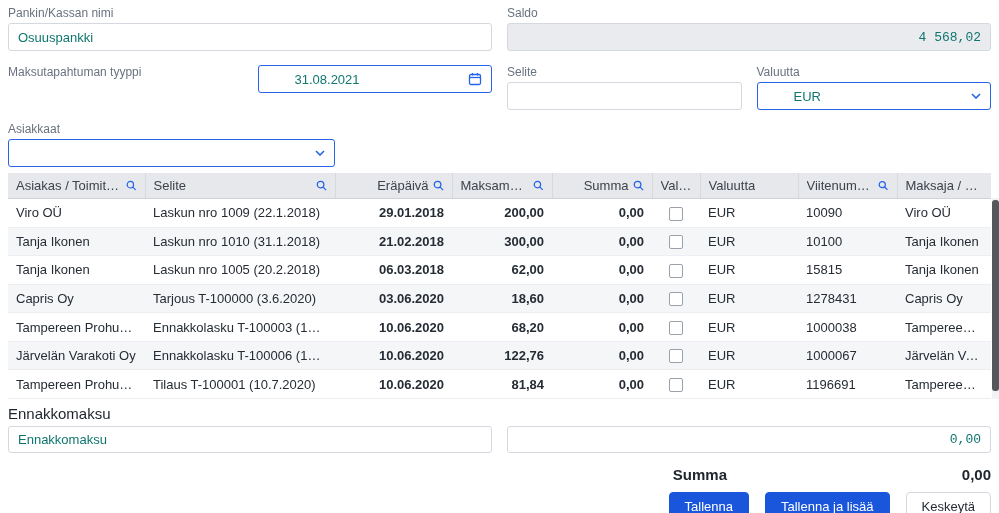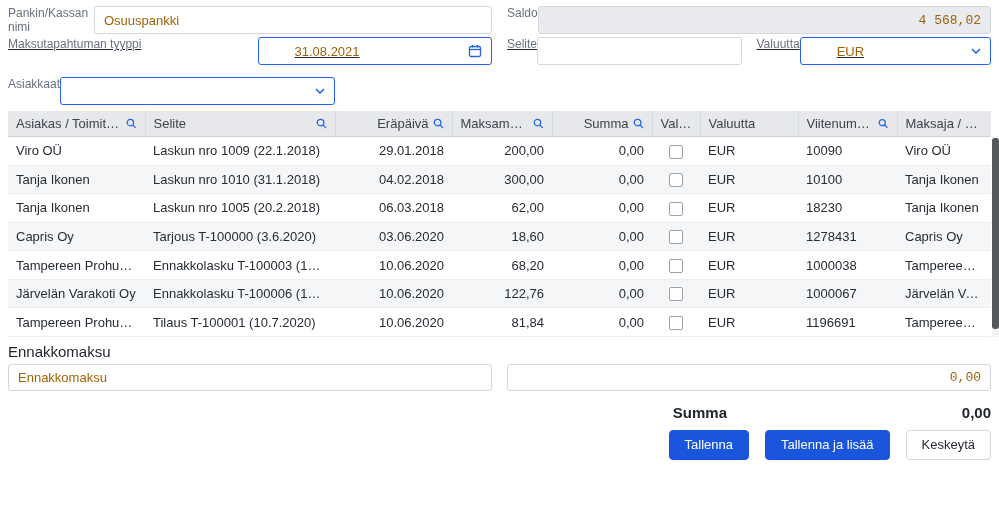--- a/index.html
+++ b/index.html
@@ -1,24 +1,24 @@
 <!DOCTYPE html>
 <html><head>
 <meta charset="utf-8">
 <style>
   html,body{margin:0;padding:0;background:#fff;}
   .page{width:999px;height:513px;box-sizing:border-box;padding:6px 8px;overflow:hidden;position:relative;
         font-family:"Liberation Sans","DejaVu Sans",sans-serif;color:#20262e;font-size:13px;}
   .form-row{display:flex;gap:15px;}
-  .mt14{text-decoration:underline;} .mt12{margin-top:12px;}
-  .field{display:flex;flex-direction:row;flex:1;min-width:0;}
+  .mt14{margin-top:14px;} .mt12{margin-top:12px;}
+  .field{display:flex;flex-direction:column;flex:1;min-width:0;}
   .field.third{flex:0 0 327px;}
   .field label{font-size:12px;color:#6a7280;margin-bottom:3px;line-height:14px;}
   .ctl{height:28px;box-sizing:border-box;border:1px solid #d5d9df;border-radius:3px;font-size:13px;
-       padding:0 9px;background:#fff;color:#a16207;display:flex;align-items:center;width:100%;}
+       padding:0 9px;background:#fff;color:#0f766e;display:flex;align-items:center;width:100%;}
   input.ctl{display:block;font-family:inherit;outline:none;}
   .ctl.blue{border-color:#2563eb;padding-left:36px;}
   .ctl.disabled{background:#e9ebee;text-align:right;}
   .ctl.right{text-align:right;font-family:Liberation Mono, monospace;}
   .ctl.between{justify-content:space-between;}
   .select-chevron{flex:0 0 auto;margin-left:6px;}
   
   .table-wrap{position:relative;margin-top:6px;margin-right:-8px;padding-right:8px;}
   table{border-collapse:collapse;table-layout:fixed;width:100%;font-size:13px;}
   col.c0{width:137px;} col.c1{width:190px;} col.c2{width:117px;} col.c3{width:100px;}
@@ -27,21 +27,21 @@
            border-right:1px solid #d7dadd;border-bottom:1px solid #cfd3d8;height:25px;box-sizing:border-box;
            white-space:nowrap;overflow:hidden;}
   thead th:last-child{border-right:none;}
   .th-inner{display:flex;align-items:center;justify-content:space-between;gap:4px;min-width:0;}
   .th-label{overflow:hidden;text-overflow:ellipsis;white-space:nowrap;}
   th:nth-child(3) .th-inner,th:nth-child(4) .th-inner,th:nth-child(5) .th-inner{justify-content:flex-end;}
   th:nth-child(8) .th-inner{justify-content:flex-start;}
   tbody td{padding:6px 8px;border-bottom:1px solid #eceef1;white-space:nowrap;overflow:hidden;
            text-overflow:ellipsis;height:27px;box-sizing:border-box;color:#262c34;}
   tbody tr:nth-child(even){background:#f5f6f8;}
-  td:nth-child(3),td:nth-child(4),td:nth-child(5){text-align:right;}
+  td:nth-child(3),td:nth-child(4),td:nth-child(5){text-align:right;font-weight:bold;}
   td:nth-child(6){text-align:center;overflow:visible;}
   .cb{appearance:none;-webkit-appearance:none;width:14px;height:14px;border:1.5px solid #9aa1ab;
       border-radius:2px;background:#fff;margin:0;vertical-align:middle;display:inline-block;}
   .vscroll{position:absolute;top:25px;bottom:0;right:0;width:7px;background:#f1f2f3;}
   .vthumb{position:absolute;top:2px;right:0;width:7px;height:95%;background:#54575b;border-radius:3px;}
   
   .section-title{font-size:15px;color:#1d222a;margin-top:6px;line-height:18px;}
   .adv-row{display:flex;gap:15px;margin-top:3px;}
   .adv-row .ctl{height:27px;}
   
@@ -209,37 +209,37 @@
       <td>200,00</td>
       <td>0,00</td>
       <td><input type="checkbox" class="cb" style=""></td>
       <td>EUR</td>
       <td>10090</td>
       <td>Viro OÜ</td>
     </tr>
           <tr>
       <td>Tanja Ikonen</td>
       <td>Laskun nro 1010 (31.1.2018)</td>
-      <td>04.02.2018</td>
+      <td>21.02.2018</td>
       <td>300,00</td>
       <td>0,00</td>
       <td><input type="checkbox" class="cb" style=""></td>
       <td>EUR</td>
       <td>10100</td>
       <td>Tanja Ikonen</td>
     </tr>
           <tr>
       <td>Tanja Ikonen</td>
       <td>Laskun nro 1005 (20.2.2018)</td>
       <td>06.03.2018</td>
       <td>62,00</td>
       <td>0,00</td>
       <td><input type="checkbox" class="cb" style=""></td>
       <td>EUR</td>
-      <td>18230</td>
+      <td>15815</td>
       <td>Tanja Ikonen</td>
     </tr>
           <tr>
       <td>Capris Oy</td>
       <td>Tarjous T-100000 (3.6.2020)</td>
       <td>03.06.2020</td>
       <td>18,60</td>
       <td>0,00</td>
       <td><input type="checkbox" class="cb" style=""></td>
       <td>EUR</td>

